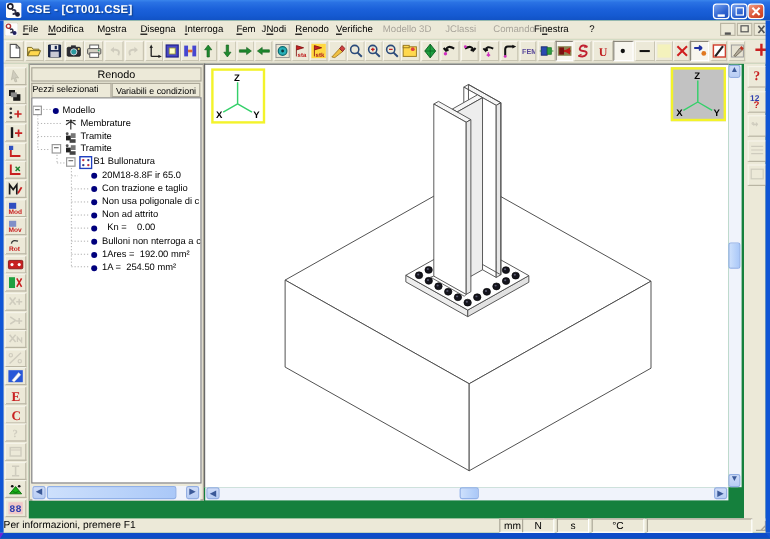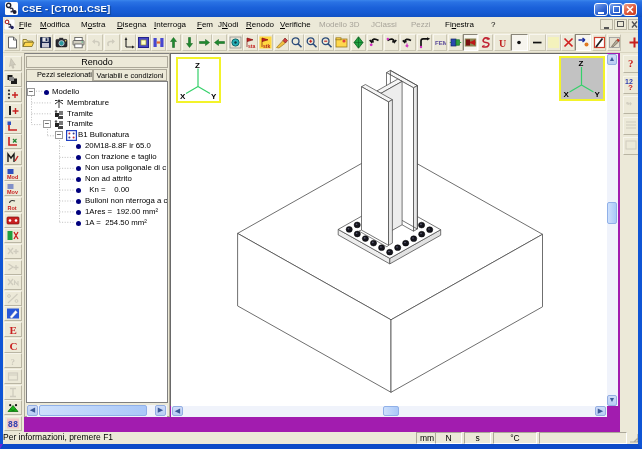--- a/index.html
+++ b/index.html
@@ -1,15 +1,15 @@
 <!DOCTYPE html>
 <html><head><meta charset="utf-8"><style>
 *{margin:0;padding:0;box-sizing:border-box}
 html,body{width:642px;height:449px;overflow:hidden;font-family:"Liberation Sans",sans-serif}
-#win{position:absolute;left:0;top:0;width:642px;height:449px;background:#a21caf;
+#win{position:absolute;left:0;top:0;width:642px;height:449px;background:#15803d;
  border-left:3px solid #6d28d9;border-right:4px solid #0f55d5;border-bottom:5px solid #0d4bc8}
 #title{position:absolute;left:-3px;top:0;width:642px;height:17px;
  background:linear-gradient(180deg,#3a85ec 0%,#2a72e4 12%,#1b61da 45%,#155ad2 75%,#1152c4 100%);}
 #title .txt{position:absolute;left:22px;top:3px;color:#fff;font-weight:bold;font-size:9.5px;letter-spacing:0.2px;text-shadow:1px 1px 1px #10408a}
 .tbtn{position:absolute;top:2.5px;width:14px;height:13px;border-radius:3px;border:1px solid #fff;
  background:linear-gradient(145deg,#7ba4ef,#2e63d0 60%,#1b4ec0);color:#fff;font-size:9px;line-height:11px;text-align:center}
 .tbtn.close{background:linear-gradient(145deg,#f0a086,#dd5639 55%,#c63c1d)}
 #menubar{position:absolute;left:-3px;top:17px;width:642px;height:16px;background:#ece9d8;font-size:8px;color:#000;border-bottom:1px solid #e3dfca}
 #menubar span{position:absolute;top:3px}
 #menubar .gr{color:#a8a49a}
@@ -68,21 +68,21 @@
       <span style="left:40px"><u>M</u>odifica</span>
       <span style="left:81px">M<u>o</u>stra</span>
       <span style="left:117px"><u>D</u>isegna</span>
       <span style="left:154px"><u>I</u>nterroga</span>
       <span style="left:197px"><u>F</u>em</span>
       <span style="left:218px">J<u>N</u>odi</span>
       <span style="left:246px"><u>R</u>enodo</span>
       <span style="left:280px"><u>V</u>erifiche</span>
       <span style="left:319px" class="gr">Modello 3D</span>
       <span style="left:371px" class="gr">JClassi</span>
-      <span style="left:411px" class="gr">Pezzi</span>
+      <span style="left:411px" class="gr">Comando</span>
       <span style="left:445px">Fi<u>n</u>estra</span>
       <span style="left:491px">?</span>
       <div style="position:absolute;left:600px;top:2px;width:13px;height:11px;border:1px solid #b9b5a3;background:#ece9d8">
         <div style="margin:7px auto 0;width:5px;height:2px;background:#555"></div>
       </div>
       <div style="position:absolute;left:614px;top:2px;width:13px;height:11px;border:1px solid #b9b5a3;background:#ece9d8">
         <div style="margin:1px auto 0;width:7px;height:6px;border:1.5px solid #555"></div>
       </div>
       <div style="position:absolute;left:628px;top:2px;width:13px;height:11px;border:1px solid #b9b5a3;background:#ece9d8"><svg width="11" height="9" viewBox="0 0 11 9">
           <path d="M3 1.5 L8 7.5 M8 1.5 L3 7.5" stroke="#555" stroke-width="1.4"></path>
@@ -431,21 +431,21 @@
           <path d="M4.5 8.5 q2.5 2 5 0" fill="none" stroke="#0a700a" stroke-width="0.8"></path>
         </svg></div>
       <div class="ltb" style="top:362.9px"><svg width="14" height="13" viewBox="0 0 14 13">
           <rect x="1" y="1.5" width="12" height="10" fill="#f0c8c8"></rect>
           <text x="1.8" y="10" font-size="8.5" font-weight="bold" fill="#3040b0" font-family="Liberation Mono">88</text>
         </svg></div>
     </div>
     <div id="panel">
       <div id="phead">Renodo</div>
       <div id="ptabs">
-        <div style="position:absolute;left:0;top:0;width:67px;height:12px;border:1px solid #aca899;border-bottom:0;text-align:right;background:#ece9d8;z-index:2">Pezzi selezionati</div>
+        <div style="position:absolute;left:0;top:0;width:67px;height:12px;border:1px solid #aca899;border-bottom:0;text-align:left;background:#ece9d8;z-index:2">Pezzi selezionati</div>
         <div style="position:absolute;left:67px;top:0;width:74px;height:12px;border:1px solid #aca899;text-align:center;background:#ece9d8;line-height:11px">Variabili e condizioni</div>
       </div>
       <div id="tree">
         <svg width="142" height="322" style="position:absolute;left:0;top:0">
           <g stroke="#adadad" stroke-width="0.8" stroke-dasharray="1,1.6">
             <path d="M9 9.2 H16"></path>
             <path d="M4.5 14 V42.6 M4.5 20.9 H24 M4.5 31.8 H24 M4.5 42.6 H15"></path>
             <path d="M20.5 47 V53.8 M20.5 53.8 H27"></path>
             <path d="M32.5 58 V140.3 M32.5 64.5 H38 M32.5 75.4 H48 M32.5 86.3 H48 M32.5 97.2 H48 M32.5 108.1 H48 M32.5 119 H48 M32.5 129.9 H48 M32.5 140.3 H48"></path>
           </g>

